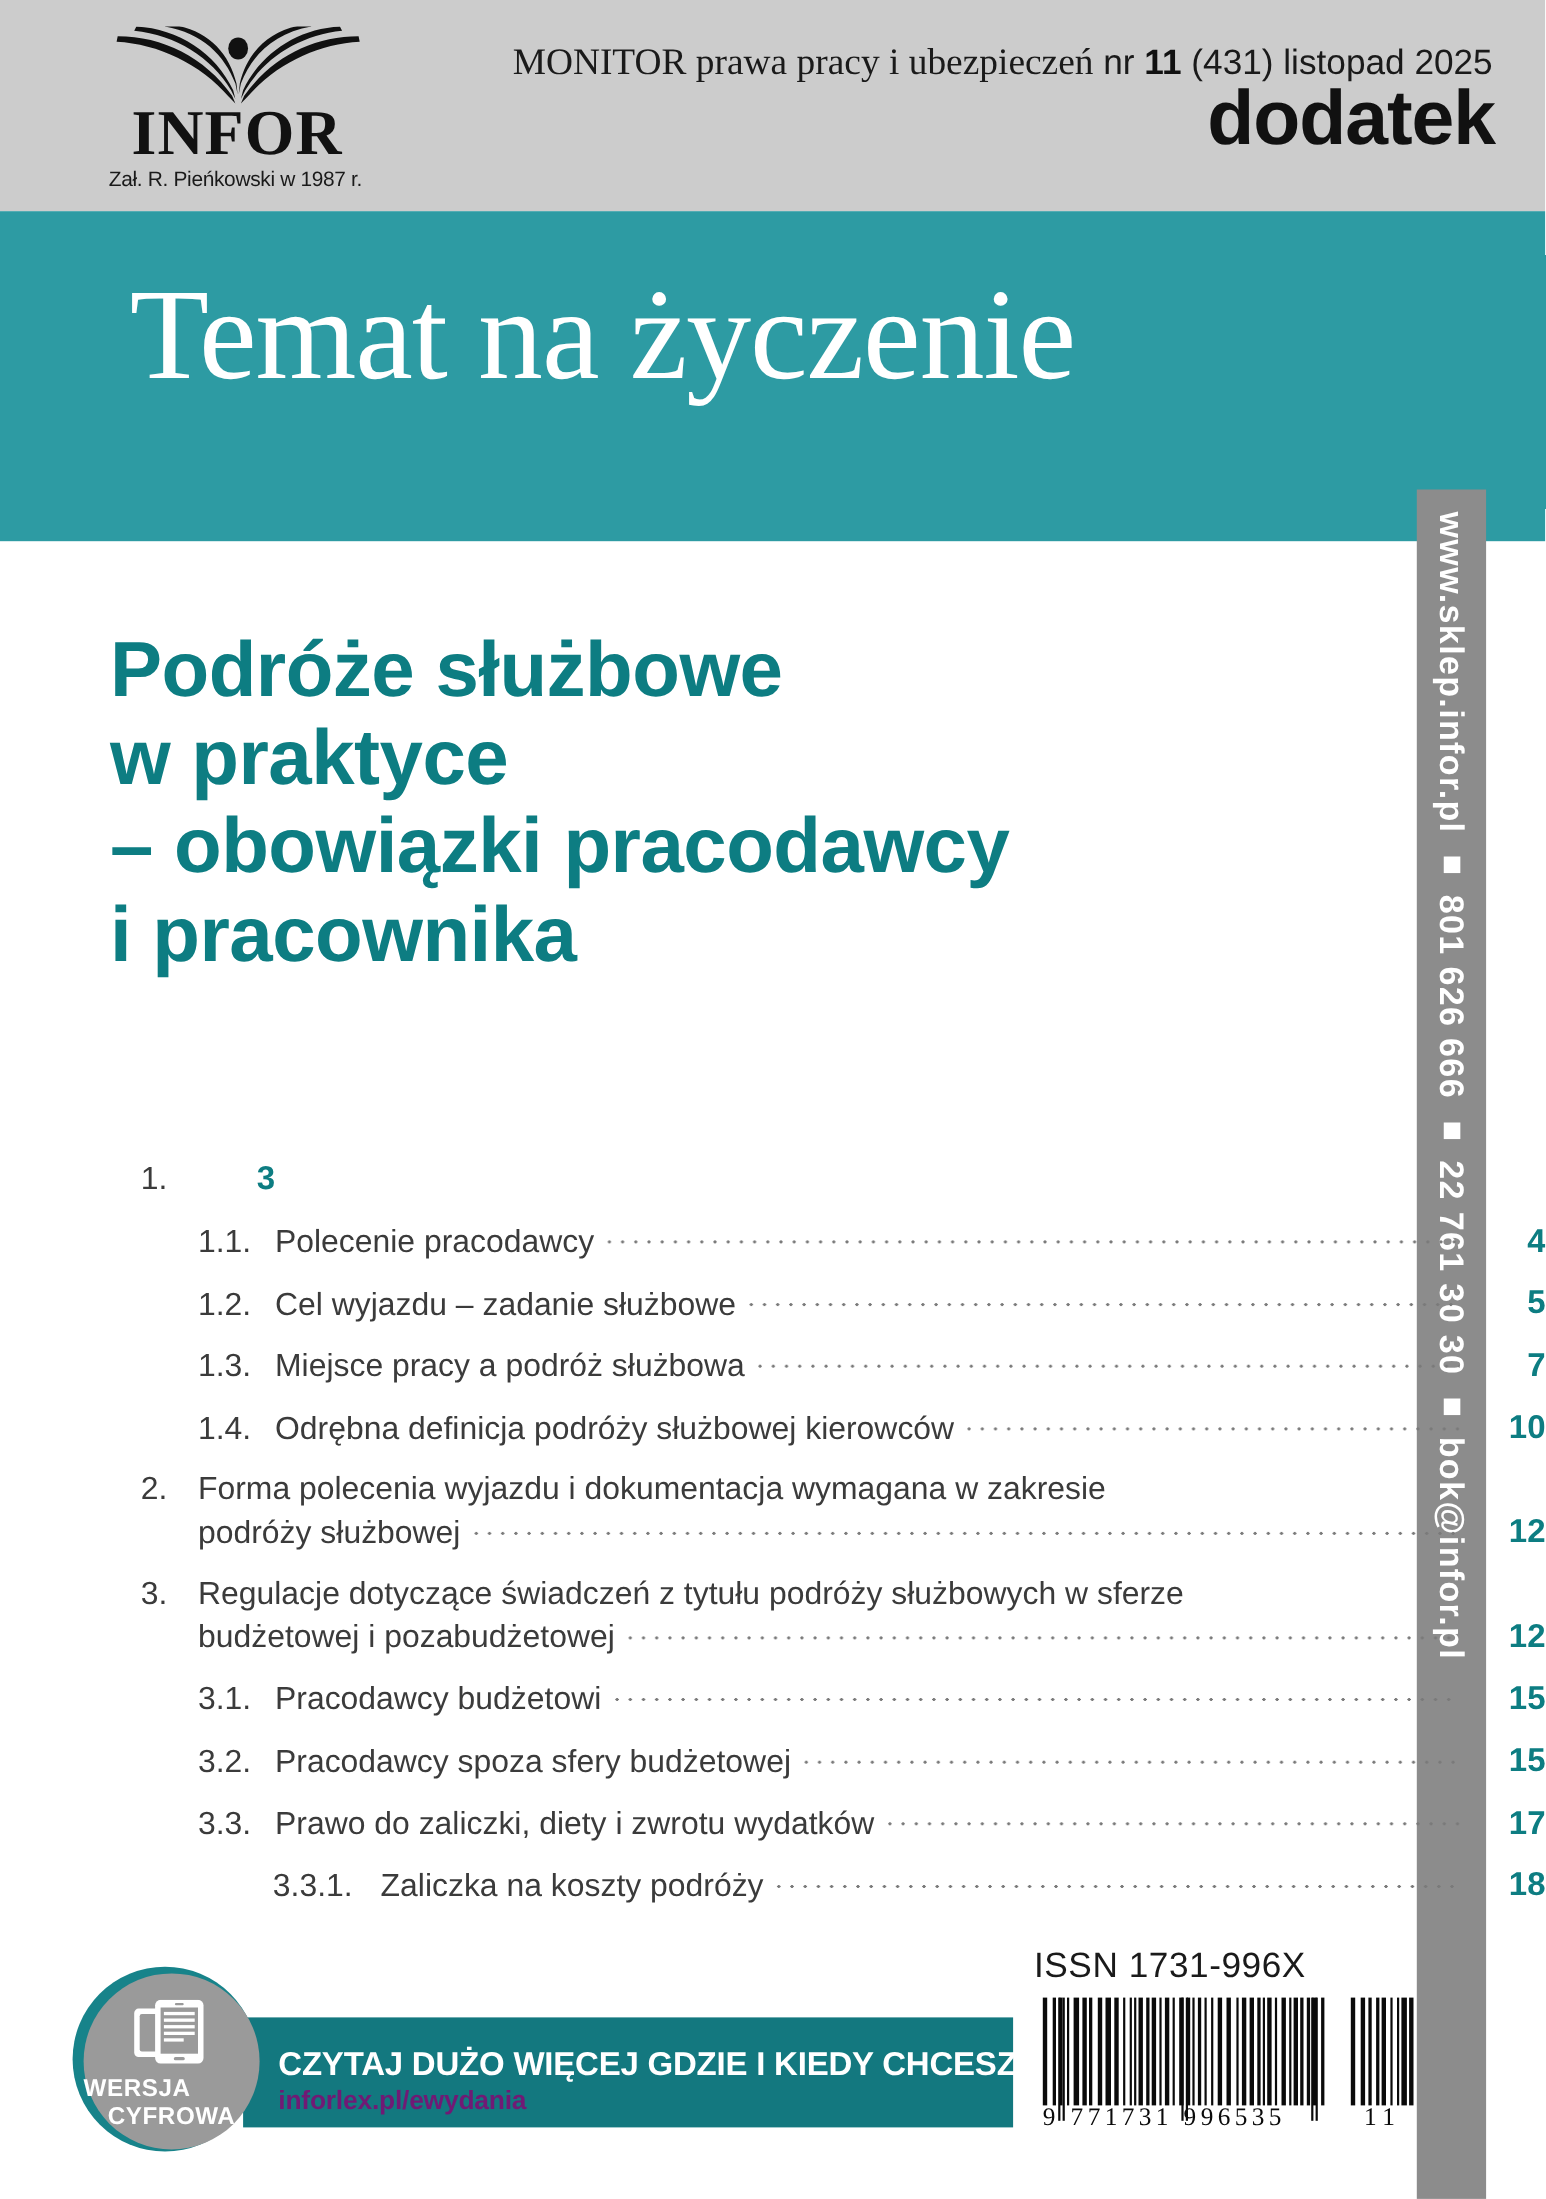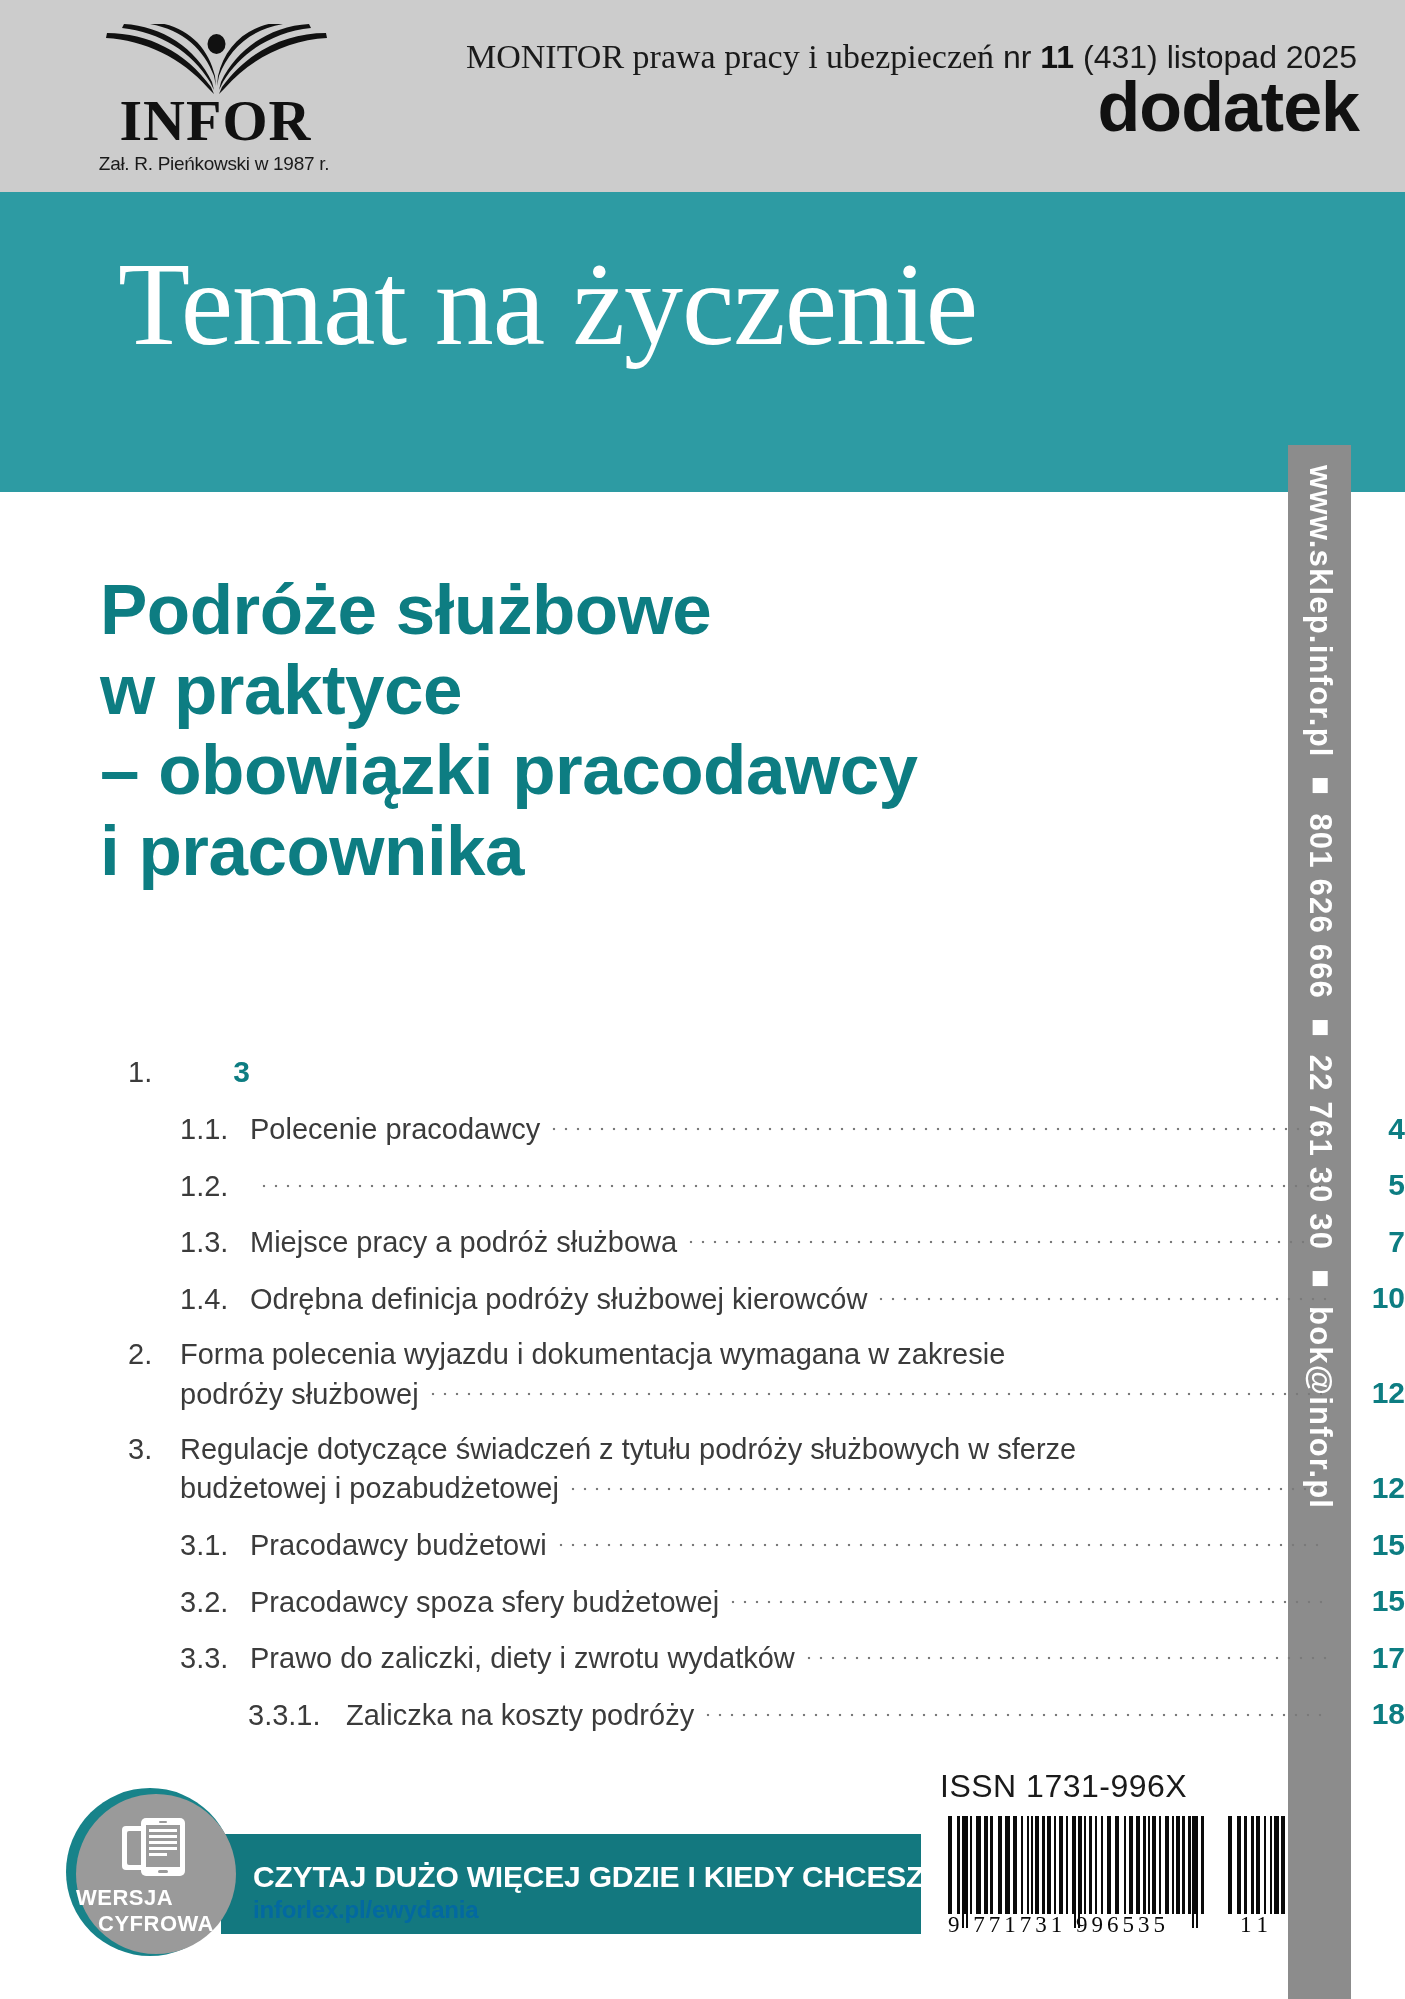--- a/index.html
+++ b/index.html
@@ -312,21 +312,21 @@
     letter-spacing: -0.2px;
     white-space: nowrap;
   }
   .promo-sub {
     position: absolute;
     left: 253px;
     top: 1896px;
     font-family: "Liberation Sans", sans-serif;
     font-weight: bold;
     font-size: 24px;
-    color: #0369a1;
+    color: #701a75;
     letter-spacing: -0.2px;
     white-space: nowrap;
   }
 
   
   .badge-ring {
     position: absolute;
     left: 66px;
     top: 1788px;
     width: 168px;
@@ -432,20 +432,21 @@
       <div class="toc-body">
         <span class="toc-label">Polecenie pracodawcy</span>
         <span class="toc-dots"></span>
       </div>
       <div class="toc-page">4</div>
     </div>
 
     <div class="toc-row lvl2">
       <div class="toc-num">1.2.</div>
       <div class="toc-body">
+        <span class="toc-label">Cel wyjazdu – zadanie służbowe</span>
         <span class="toc-dots"></span>
       </div>
       <div class="toc-page">5</div>
     </div>
 
     <div class="toc-row lvl2">
       <div class="toc-num">1.3.</div>
       <div class="toc-body">
         <span class="toc-label">Miejsce pracy a podróż służbowa</span>
         <span class="toc-dots"></span>

